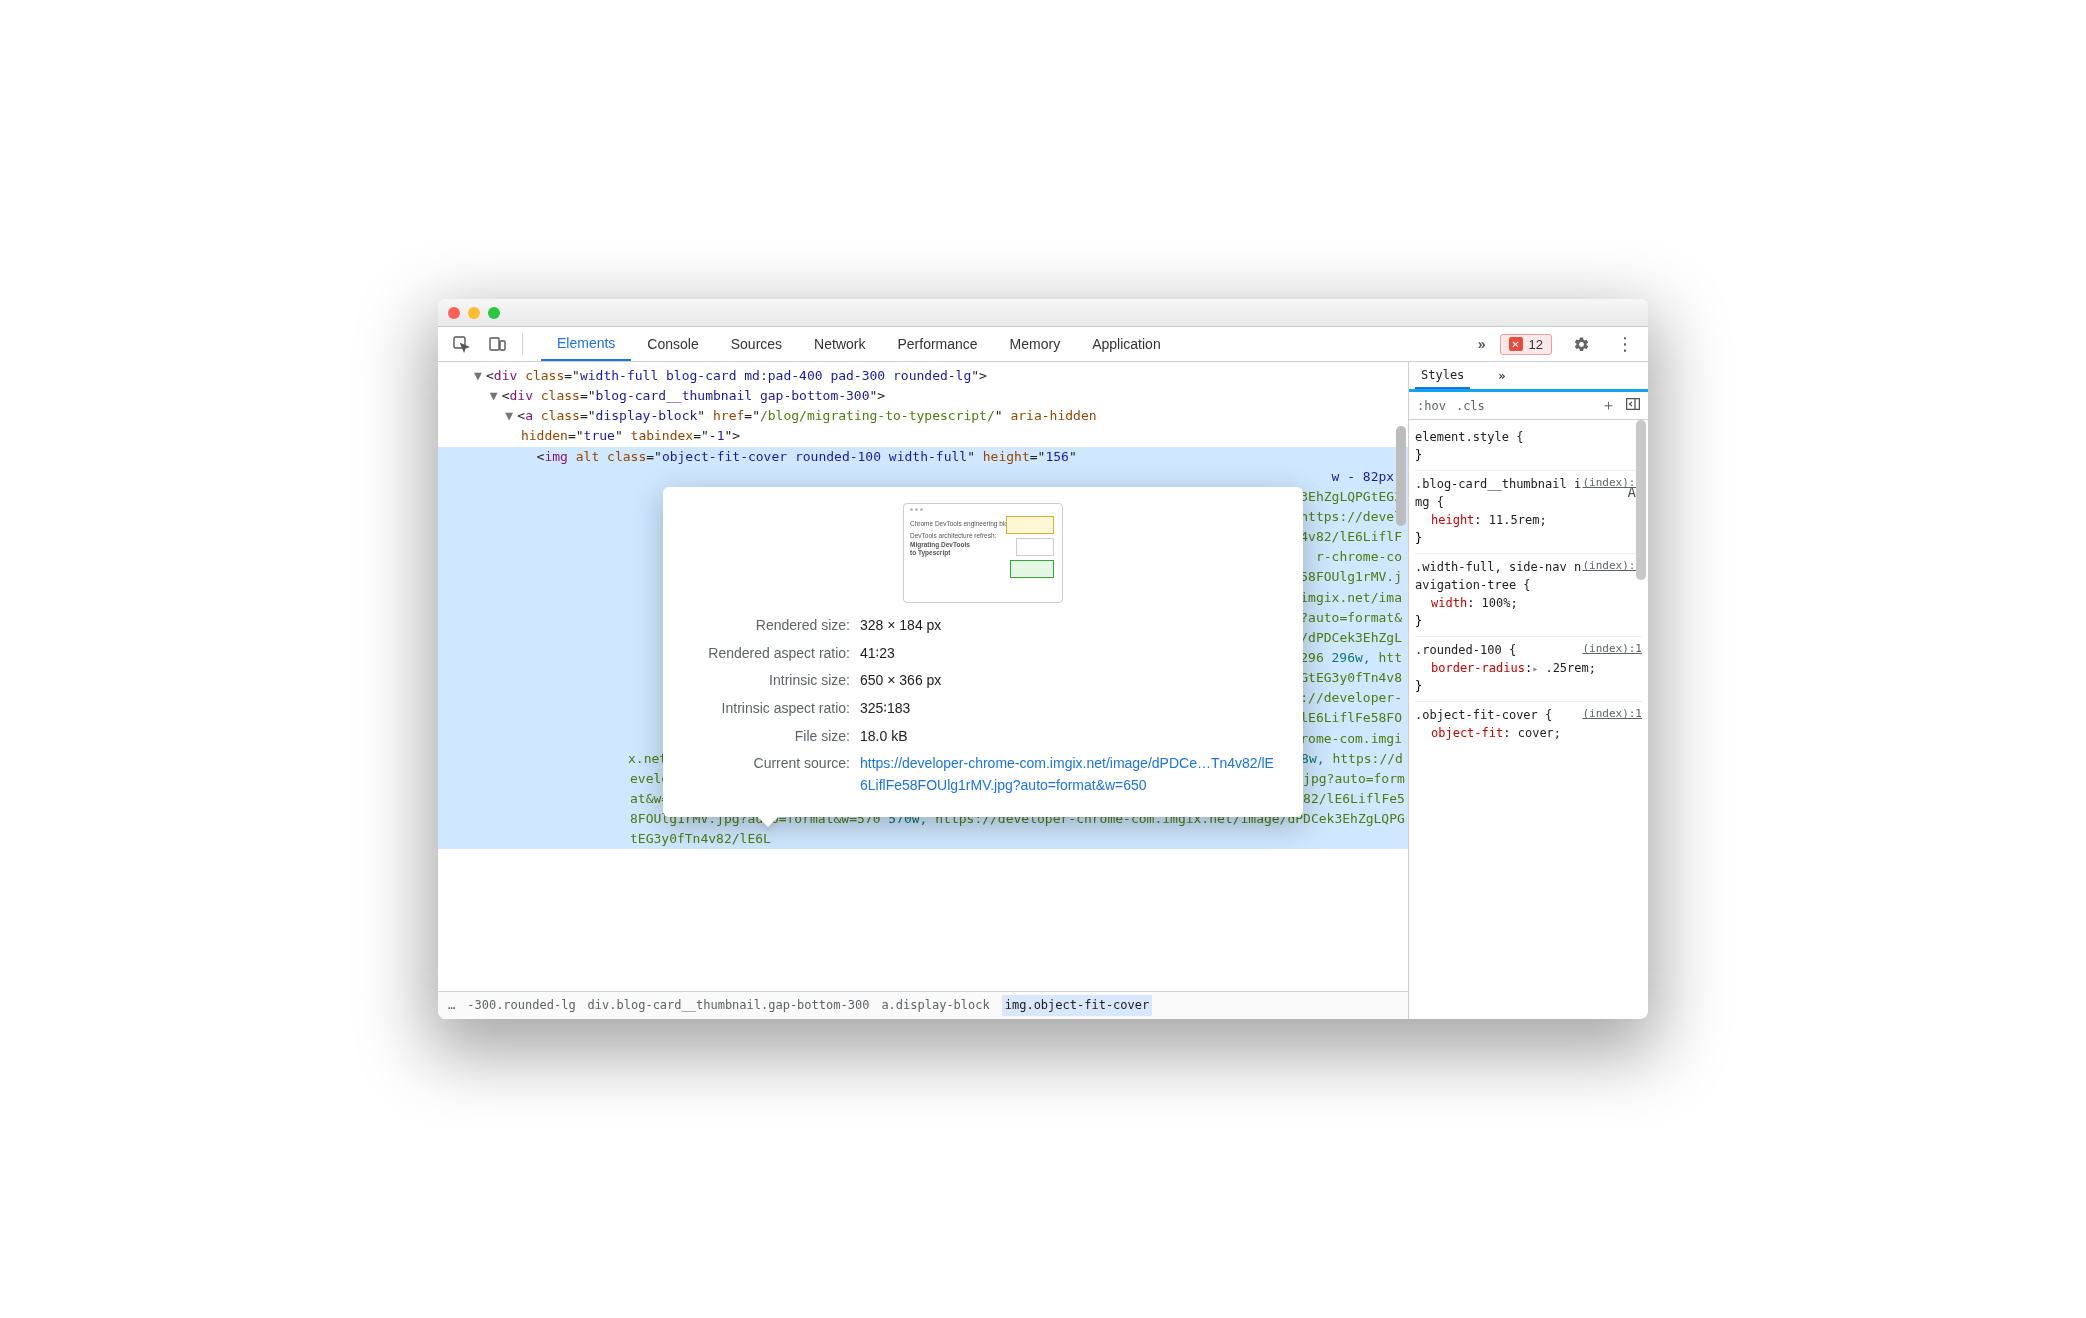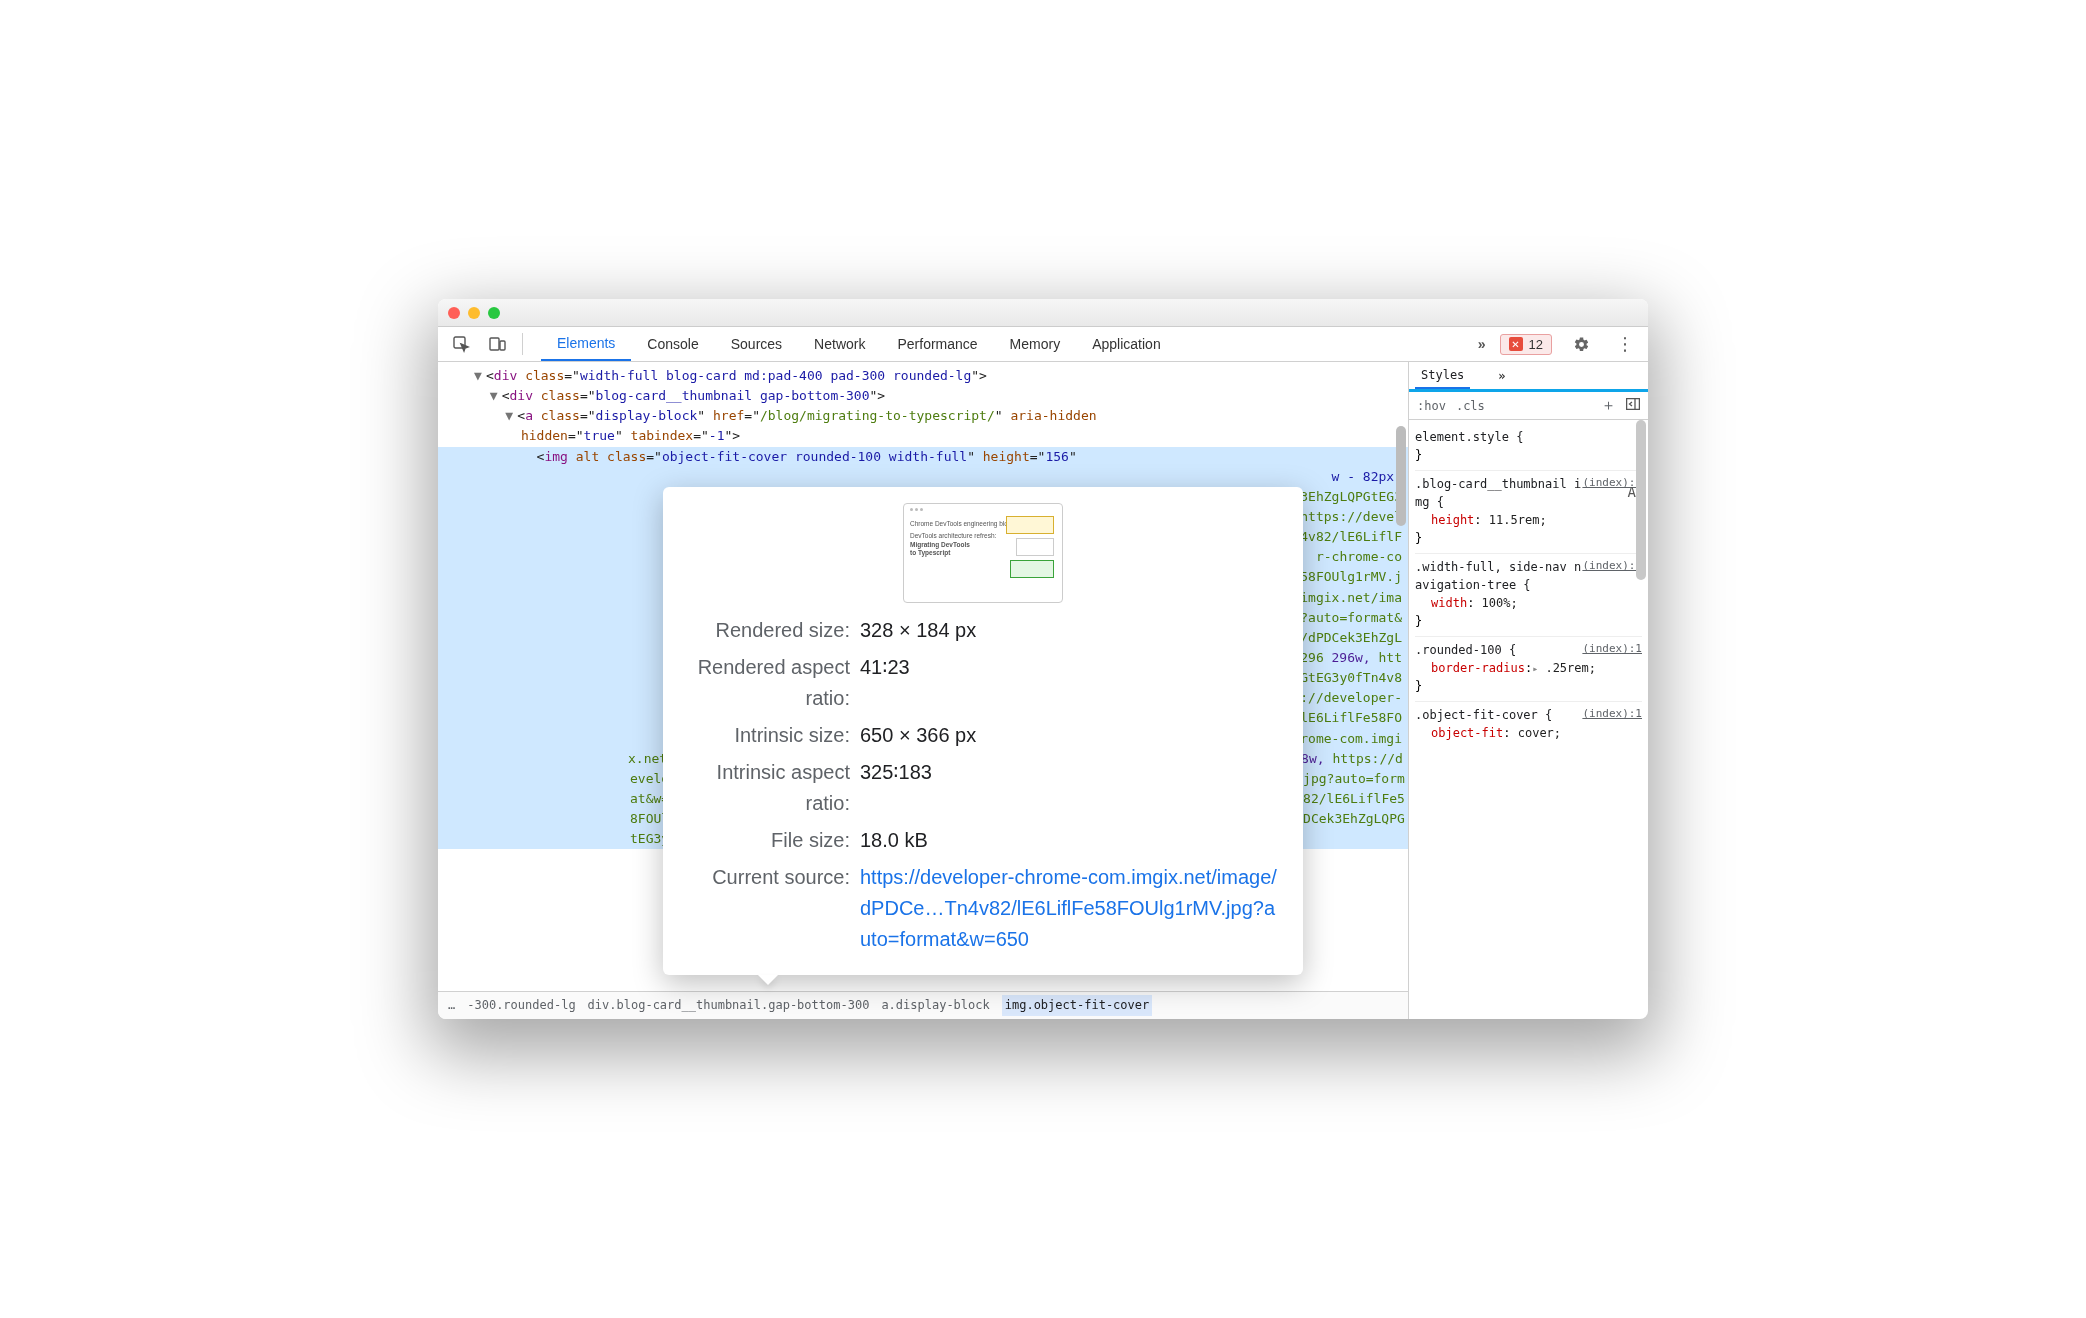--- a/index.html
+++ b/index.html
@@ -57,21 +57,21 @@
   .errbadge .sq { width:14px; height:14px; background:#e74c3c; display:flex; align-items:center; justify-content:center; color:#fff; font-size:10px; border-radius:2px;}
   .content { flex:1; display:flex; overflow:hidden; }
   .dom-panel { flex:1; position:relative; overflow:hidden; font-family: Menlo, Consolas, monospace; font-size:13px; line-height:1.55; color:#222; }
   .dom-scroll { position:absolute; inset:0; padding: 4px 0 0 36px; overflow:hidden; }
   .line { white-space: pre; }
   .hlblock { background:#cfe8ff; padding-left:36px; margin-left:-36px; }
   .tag { color:#881280; }
   .attr { color:#994500; }
   .val { color:#1a1aa6; }
   .link { color:#4d7c0f; }
-  .num { color:#4c1d95; }
+  .num { color:#0f766e; }
   .twisty { color:#757575; display:inline-block; width:12px; }
   .gutter-ellipsis { position:absolute; left:8px; top:104px; color:#888; font-family: Menlo, monospace; font-size:12px; }
   .breadcrumb { height:28px; border-top:1px solid #d0d0d0; display:flex; align-items:center; padding:0 10px; gap:12px; font-family:Menlo,monospace; font-size:12px; color:#5f6368; overflow:hidden; }
   .breadcrumb .bc { white-space:nowrap; cursor:pointer; }
   .breadcrumb .bc.sel { background:#d9e7fb; color:#202124; padding:1px 3px; border-radius:0; }
   .styles-panel { width:240px; border-left:1px solid #d0d0d0; display:flex; flex-direction:column; font-family: Menlo, monospace; font-size:12px; position:relative; }
   .sp-tabs { height:30px; border-bottom:3px solid #0ea5e9; display:flex; align-items:flex-end; padding:0 6px; gap:22px; }
   .sp-tabs .stab { padding: 0 6px; height:100%; display:flex; align-items:center; cursor:pointer; color:#333;}
   .sp-tabs .stab.active { border-bottom:2px solid #1a73e8; color:#202124; }
   .sp-filter { height:28px; border-bottom:1px solid #d0d0d0; display:flex; align-items:center; padding:0 8px; gap:10px; color:#5f6368; }
@@ -115,21 +115,21 @@
     width:160px; height:100px;
     margin: 0 auto 12px auto;
     border:1px solid #ccc;
     border-radius:4px;
     position:relative;
     background:#fff;
     padding:6px;
     font-size:6px;
     color:#555;
   }
-  .tt-grid { display:grid; grid-template-columns: 165px 1fr; column-gap:10px; row-gap:6px; font-size:20px; }
+  .tt-grid { display:grid; grid-template-columns: 165px 1fr; column-gap:10px; row-gap:6px; font-size:14px; }
   .tt-grid .k { text-align:right; color:#5f6368; }
   .tt-grid .v { color:#202124; word-break: break-all; }
   .tt-grid .v a { color:#1a73e8; text-decoration: none; }
   .srcset-block { white-space: normal; word-break: break-all; padding-left: 156px; text-indent: -2px; }
   .sp-aa { position:absolute; right:6px; top:62px; font-size:14px; color:#555; }
 </style>
 </head>
 <body>
 
 <div class="window">

